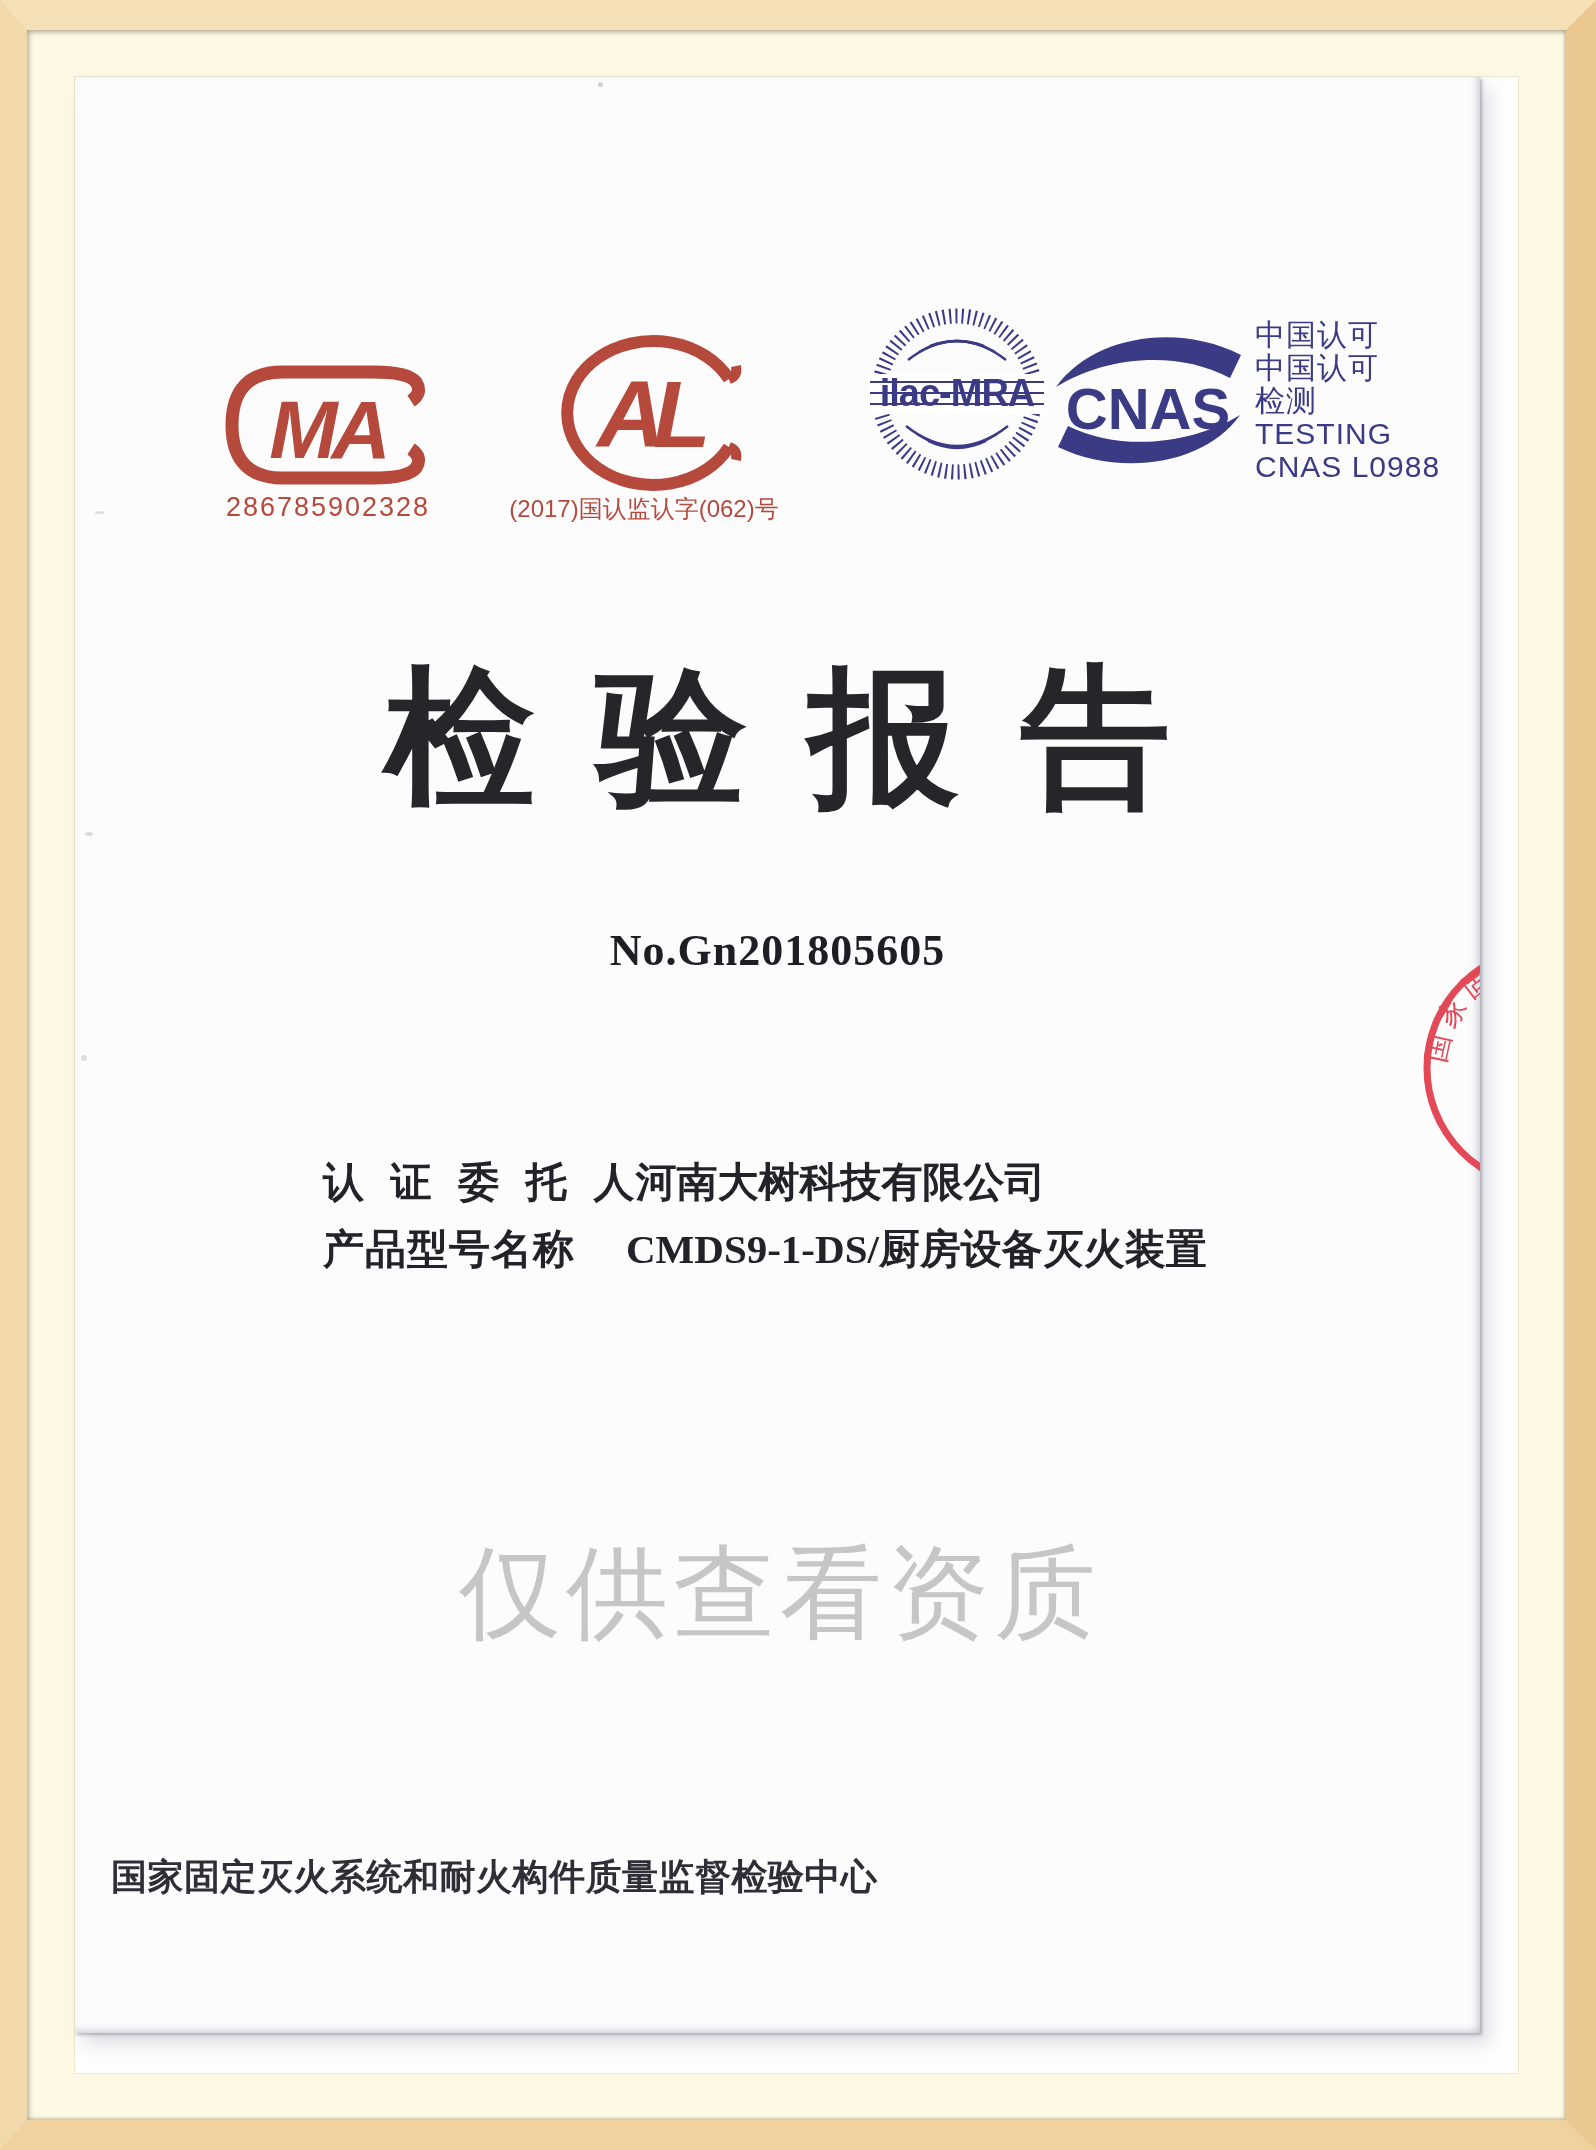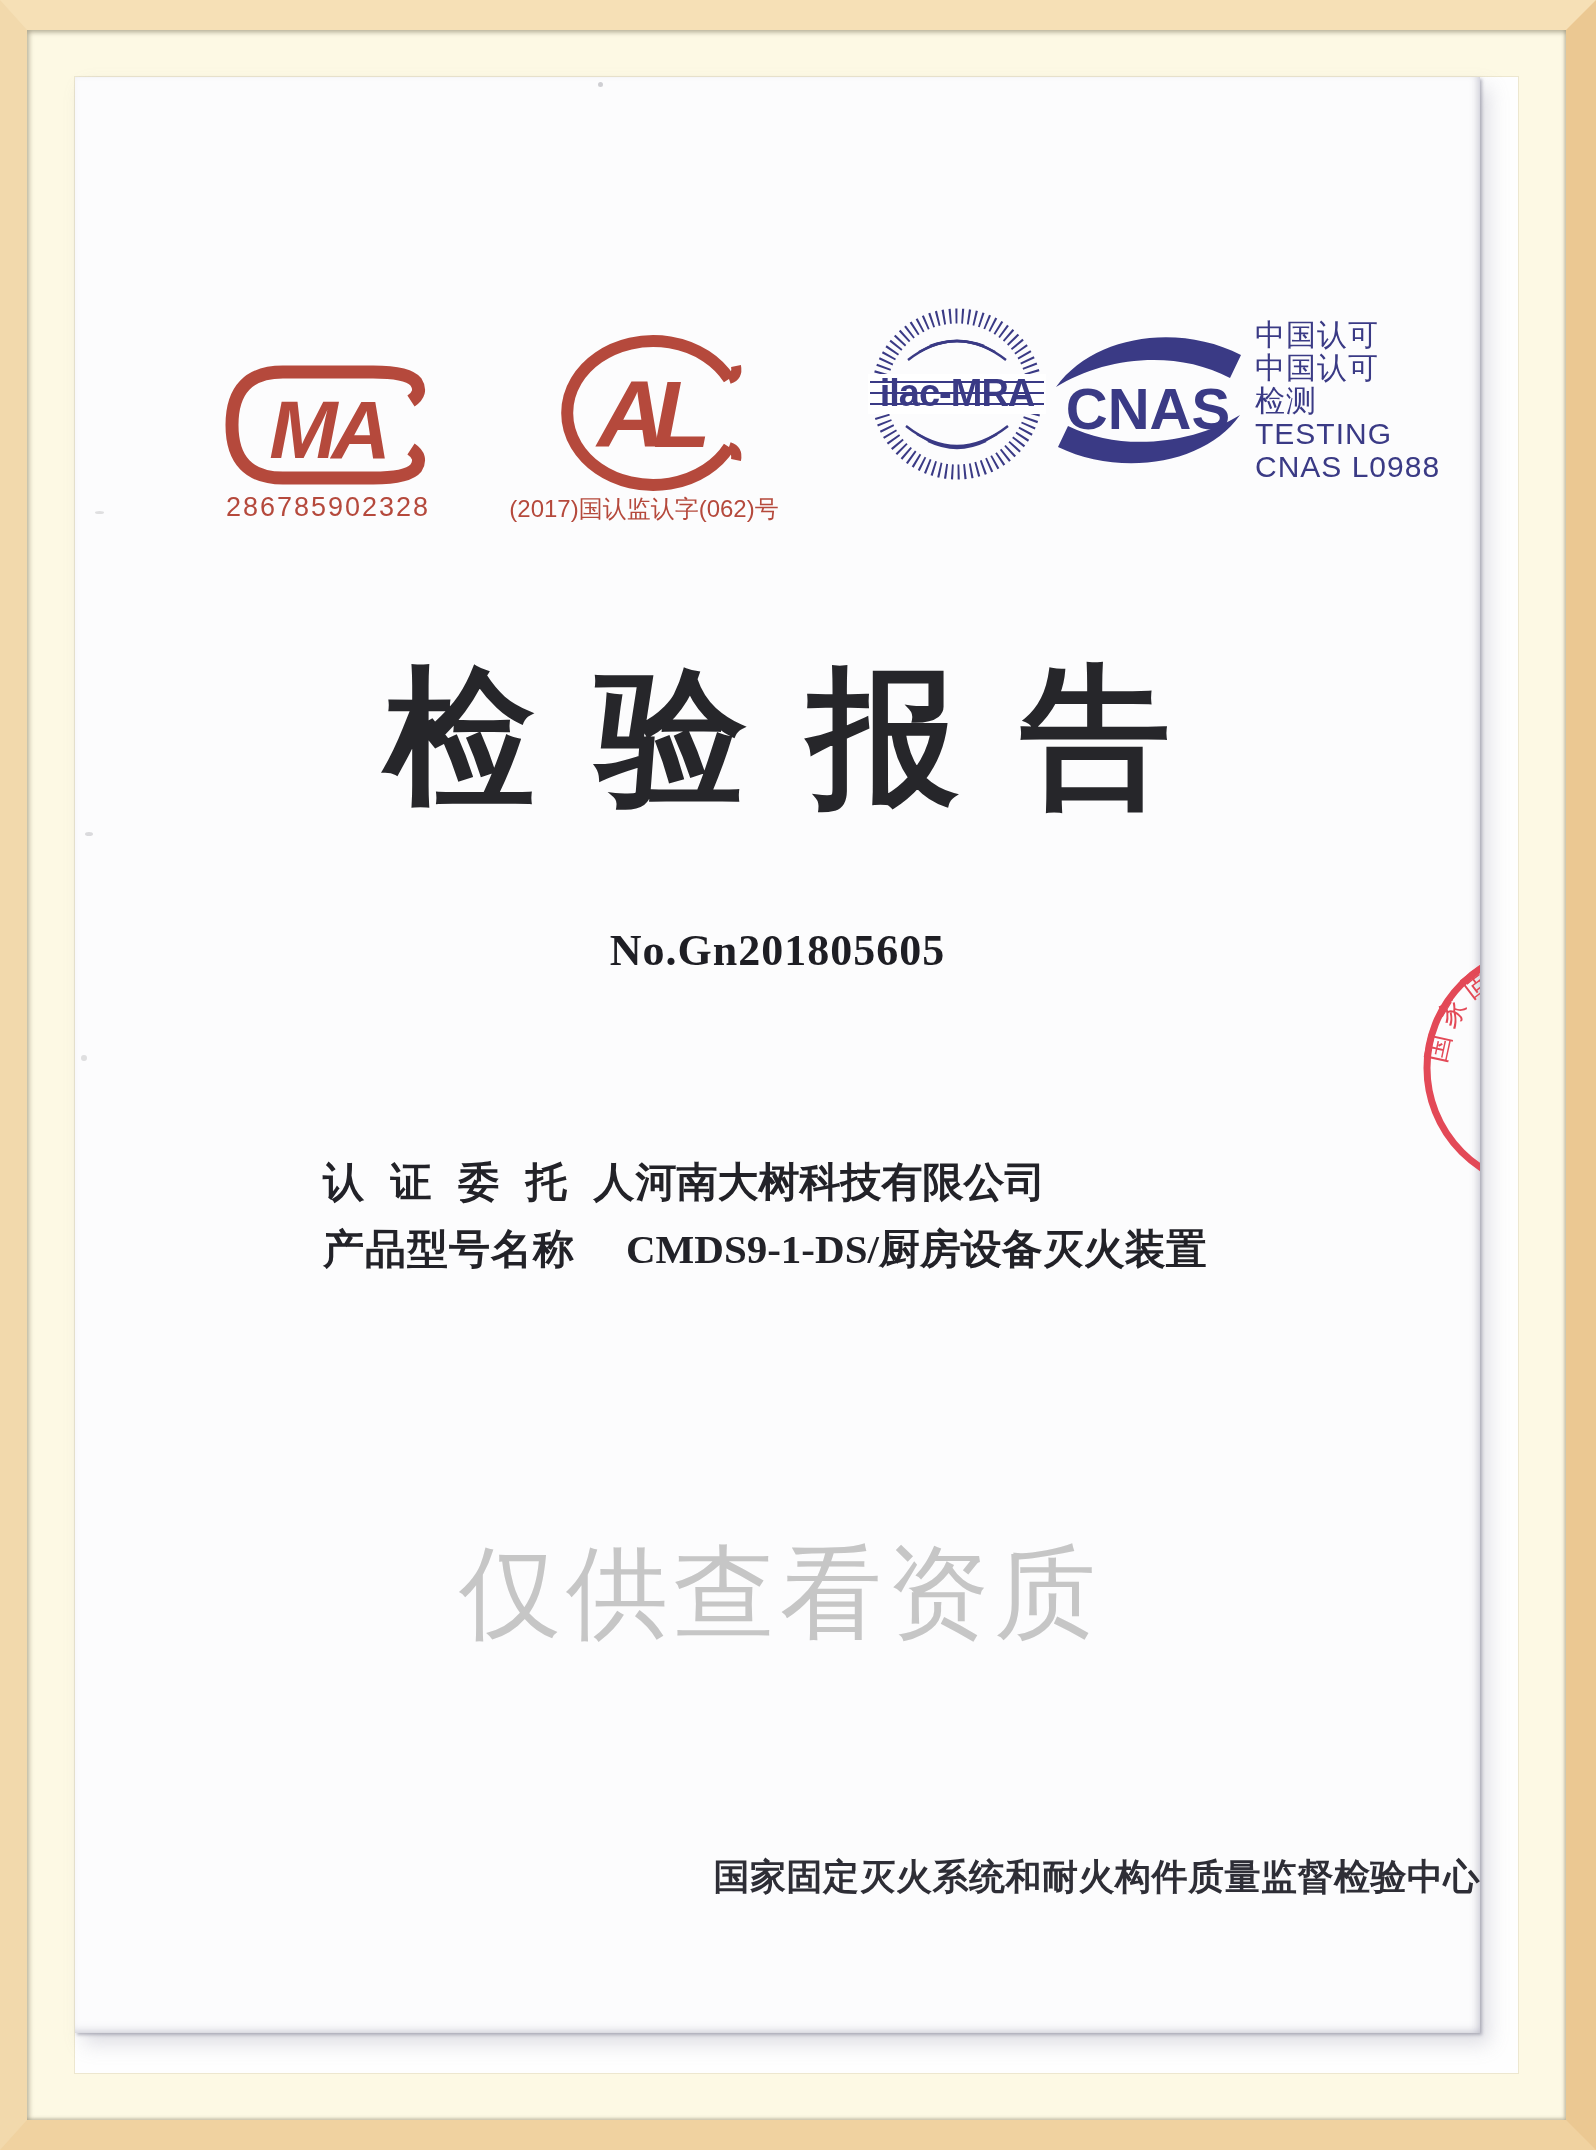--- a/index.html
+++ b/index.html
@@ -65,22 +65,22 @@
   .row-0 { top:1078px;font-family:Liberation Mono, monospace; }
   .row-1 { top:1145px; }
   .row-2 { top:1237px; }
   .watermark {
     position:absolute; top:1449px; left:0; width:100%;
     text-align:center; font-size:102px; color:#c6c6c6;
     letter-spacing:5px; text-indent:5px; font-weight:400; white-space:nowrap;
   }
   .footer-org {
     position:absolute; top:1776px; left:0; width:100%;
-    text-align:right; font-size:36px; font-weight:700; color:#2e2e36;
-    letter-spacing:0.5px; white-space:nowrap;
+    text-align:left; font-size:36px; font-weight:700; color:#2e2e36;
+    letter-spacing:0.5px; white-space:nowrap;padding-left:36px;
   }
   .stamp { position:absolute; left:1341px; top:861px; opacity:.95; }
   
   .speck { position:absolute; background:#9a9aa0; border-radius:50%; opacity:.45; }
   .speck-a { left:523px; top:5px;  width:5px; height:5px; }
   .speck-b { left:10px;  top:755px; width:8px; height:4px; opacity:.35;}
   .speck-c { left:6px;   top:978px; width:6px; height:6px; opacity:.3;}
   .speck-d { left:20px;  top:434px; width:9px; height:3px; opacity:.3;}
   svg text { font-family:"Liberation Sans","DejaVu Sans",sans-serif; }
 </style>

